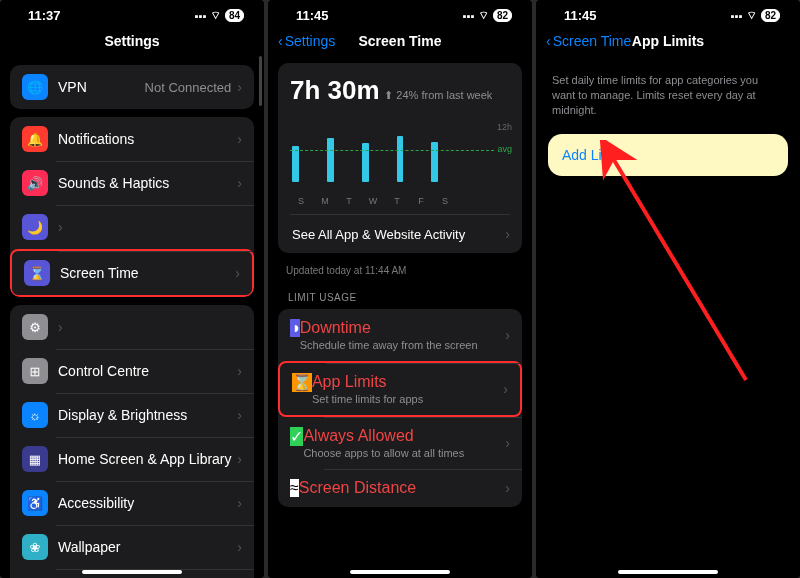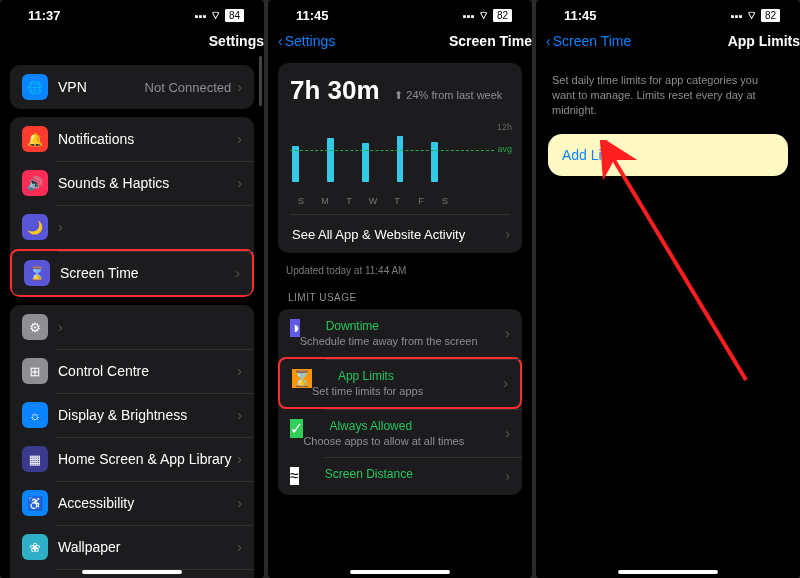--- a/index.html
+++ b/index.html
@@ -26,31 +26,31 @@
     display: flex;
     justify-content: space-between;
     align-items: center;
     padding: 8px 20px 2px 28px;
     font-size: 13px;
     font-weight: 600;
   }
   .status-icons { display: flex; gap: 4px; align-items: center; font-size: 11px; }
   .battery-box {
     border: 1px solid #fff;
-    border-radius: 1px;
+    border-radius: 6px;
     padding: 0 3px;
     font-size: 10px;
-    font-weight: 400;
+    font-weight: 700;
     background: #fff;
     color: #000;
   }
   .nav-header {
     display: flex;
     align-items: center;
-    justify-content: flex-end;
+    justify-content: center;
     height: 32px;
     position: relative;
     font-size: 14px;
   }
   .nav-back {
     position: absolute;
     left: 10px;
     color: #0a84ff;
     font-size: 14px;
     display: flex;
@@ -101,21 +101,21 @@
     letter-spacing: 0.5px;
   }
   .daily-card {
     margin: 6px 10px;
     background: #1c1c1e;
     border-radius: 10px;
     padding: 10px 12px 0;
   }
   .daily-label { font-size: 12px; color: #8e8e93; }
   .daily-time { font-size: 26px; font-weight: 700; margin-top: 2px; display:inline-block; }
-  .daily-delta { font-size: 11px; color: #8e8e93; margin-left: 10px; display:inline-block; }
+  .daily-delta { font-size: 11px; color: #8e8e93; display:inline-block; }
   .chart {
     position: relative;
     height: 72px;
     margin-top: 18px;
     display: flex;
     align-items: flex-end;
     gap: 28px;
     padding: 0 2px 14px;
   }
   .chart .bar {
@@ -159,21 +159,21 @@
     display: flex;
     align-items: flex-start;
     padding: 10px 12px;
     position: relative;
   }
   .limit-row + .limit-row::before,
   .limit-row.hl + .limit-row::before {
     content:""; position:absolute; top:0; left:46px; right:0; height:0.5px; background:#333;
   }
   .limit-row .txt { flex:1; }
-  .limit-row .title { font-size: 12px; color:#22c55e;margin-left:26px; }
+  .limit-row .title { font-size: 16px; color:#ef4444; }
   .limit-row .sub { font-size: 11px; color: #8e8e93; margin-top:2px; }
   .limit-row .chevron { align-self: center; }
   .desc-text {
     font-size: 11px;
     color: #8e8e93;
     padding: 16px 16px 8px;
     line-height: 1.35;
   }
   .link-row {
     margin: 8px 12px;

